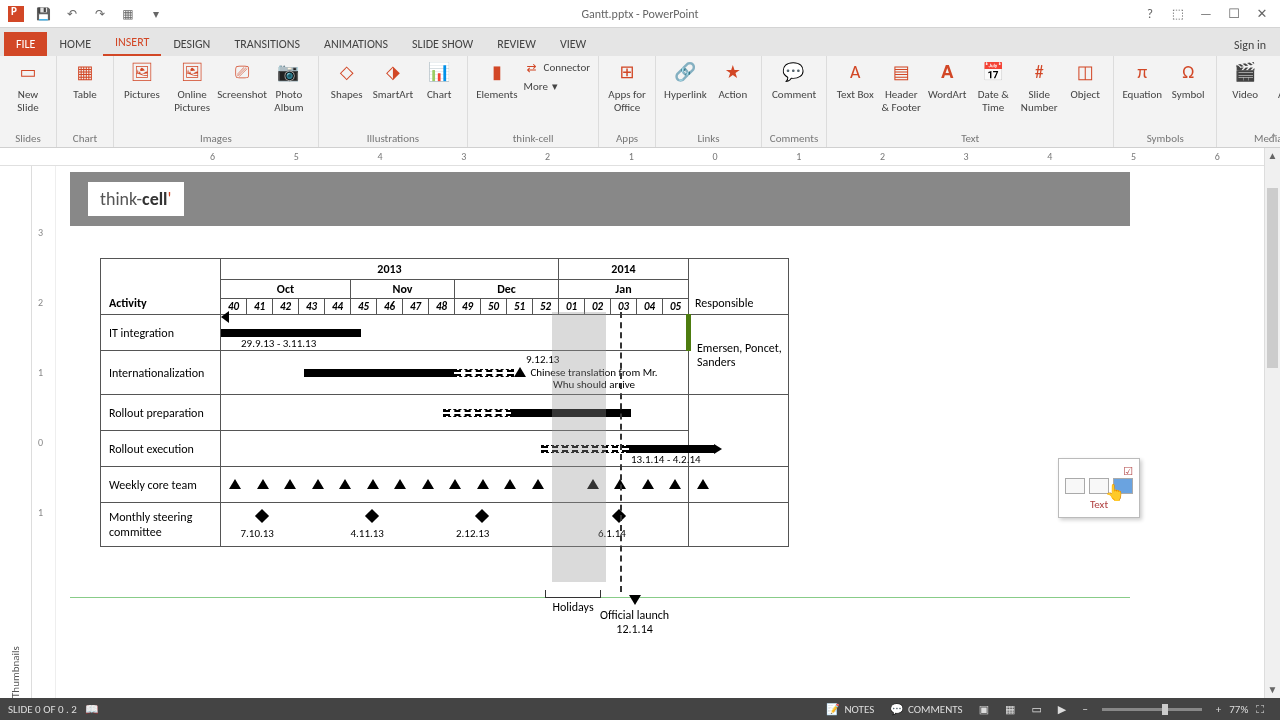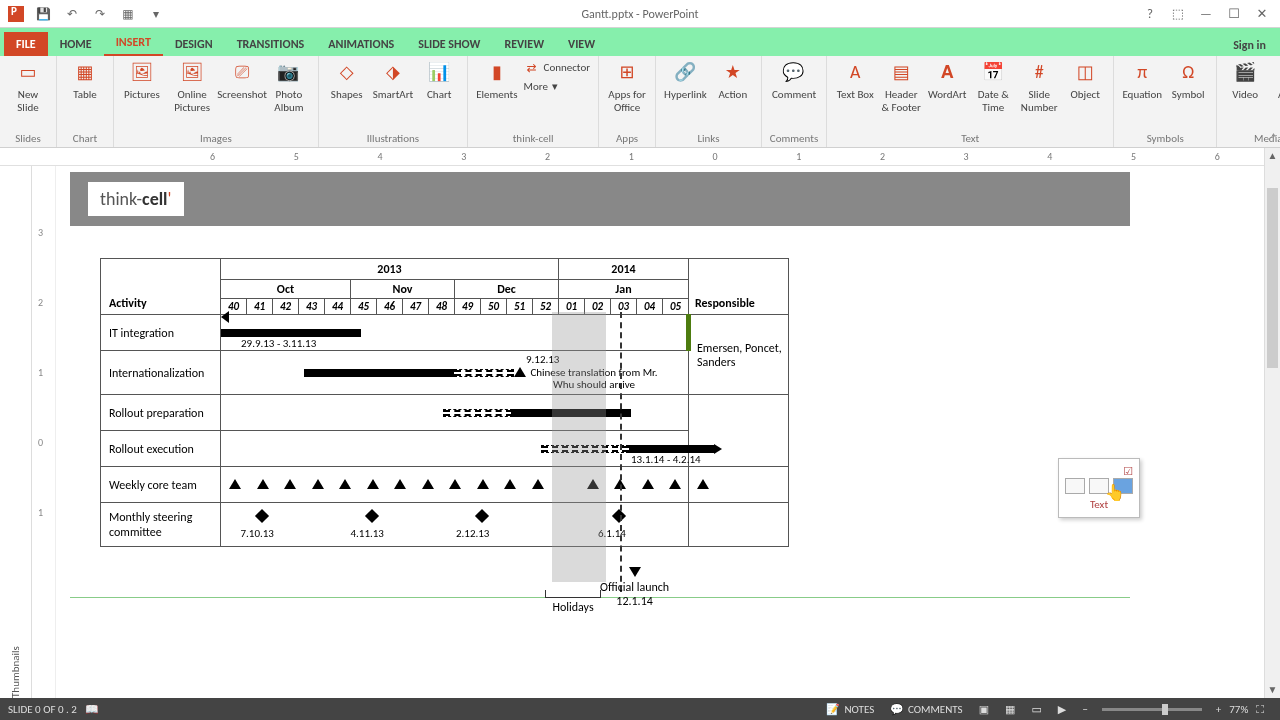--- a/index.html
+++ b/index.html
@@ -9,21 +9,21 @@
 .titlebar { height:28px; background:#fff; display:flex; align-items:center; position:relative; border-bottom:1px solid #d4d4d4; }
 .qat { display:flex; align-items:center; gap:12px; padding-left:8px; }
 .qat .pp-icon { width:16px; height:16px; background:#d24726; position:relative; }
 .qat .pp-icon::after { content:"P"; position:absolute; color:#fff; font-size:11px; font-weight:bold; left:3px; top:-1px; }
 .qat-btn { width:16px; height:16px; color:#666; font-size:12px; display:flex; align-items:center; justify-content:center; }
 .title-text { position:absolute; left:50%; transform:translateX(-50%); font-size:12px; color:#666; }
 .win-controls { margin-left:auto; display:flex; gap:8px; padding-right:8px; color:#666; }
 .win-controls span { width:20px; text-align:center; font-size:13px; }
 
 
-.ribbon-tabs { height:28px; background:#86efac; display:flex; align-items:flex-end; padding-left:4px;font-weight:bold; }
+.ribbon-tabs { height:28px; background:#e5e5e5; display:flex; align-items:flex-end; padding-left:4px; }
 .file-tab { background:#d24726; color:#fff; padding:5px 12px; font-size:12px; }
 .tab { padding:5px 12px; font-size:12px; color:#444; text-transform:uppercase; }
 .tab.active { color:#d24726; border-bottom:2px solid #d24726; }
 .signin { margin-left:auto; padding:4px 14px; font-size:12px; color:#444; }
 
 
 .ribbon { height:92px; background:#f3f3f3; border-bottom:1px solid #d0d0d0; display:flex; position:relative; }
 .group { border-right:1px solid #dcdcdc; padding:4px 8px 2px; display:flex; flex-direction:column; align-items:center; justify-content:space-between; }
 .group-items { display:flex; align-items:flex-start; gap:6px; flex:1; }
 .rbtn { display:flex; flex-direction:column; align-items:center; justify-content:flex-start; font-size:11px; color:#444; min-width:40px; text-align:center; line-height:1.2; gap:2px; }
@@ -337,21 +337,21 @@
         <span class="tc-logo"><span>think-</span><b>cell</b><span style="color:#d24726">'</span></span>
       </div>
 
       <div class="gantt">
         <table>
           <tbody>
               <tr class="year-row">
             <th rowspan="3" class="activity-col" style="vertical-align:bottom;font-weight:bold">Activity</th>
             <th colspan="13">2013</th>
             <th colspan="5">2014</th>
-            <th rowspan="3" class="resp-col" style="vertical-align:bottom;font-weight:bold">Responsible</th>
+            <th rowspan="3" class="resp-col" style="vertical-align:bottom;font-weight:normal">Responsible</th>
           </tr>
           <tr class="month-row">
             <th colspan="5">Oct</th>
             <th colspan="4">Nov</th>
             <th colspan="4">Dec</th>
             <th colspan="5">Jan</th>
           </tr>
           <tr class="week-row" id="week-row">
                 <th>40</th>
                 <th>41</th>
@@ -455,21 +455,21 @@
         </tbody>
           </table>
 
         <div style="position:absolute;left:452px;top:54px;width:54px;height:270px;background:rgba(150,150,150,.35);pointer-events:none"></div>
         <div style="position:absolute;left:520px;top:54px;width:0;height:280px;border-left:2px dashed #333;pointer-events:none"></div>
 
         <div class="bottom-ann" style="left:445px;top:332px">
           <div style="width:56px;height:8px;border:1px solid #333;border-top:none;margin-bottom:2px"></div>
           <span>Holidays</span>
         </div>
-        <div class="bottom-ann" style="left:500px;top:308px">
+        <div class="bottom-ann" style="left:500px;top:336px">
           <span class="tri" style="transform:rotate(180deg)"></span><br>
           <span>Official launch</span><br>
           <span>12.1.14</span>
         </div>
 
         <div class="float-menu">
           <div style="text-align:right">☑</div>
           <div class="row">
               <div class="itm"></div>
               <div class="itm"></div>

